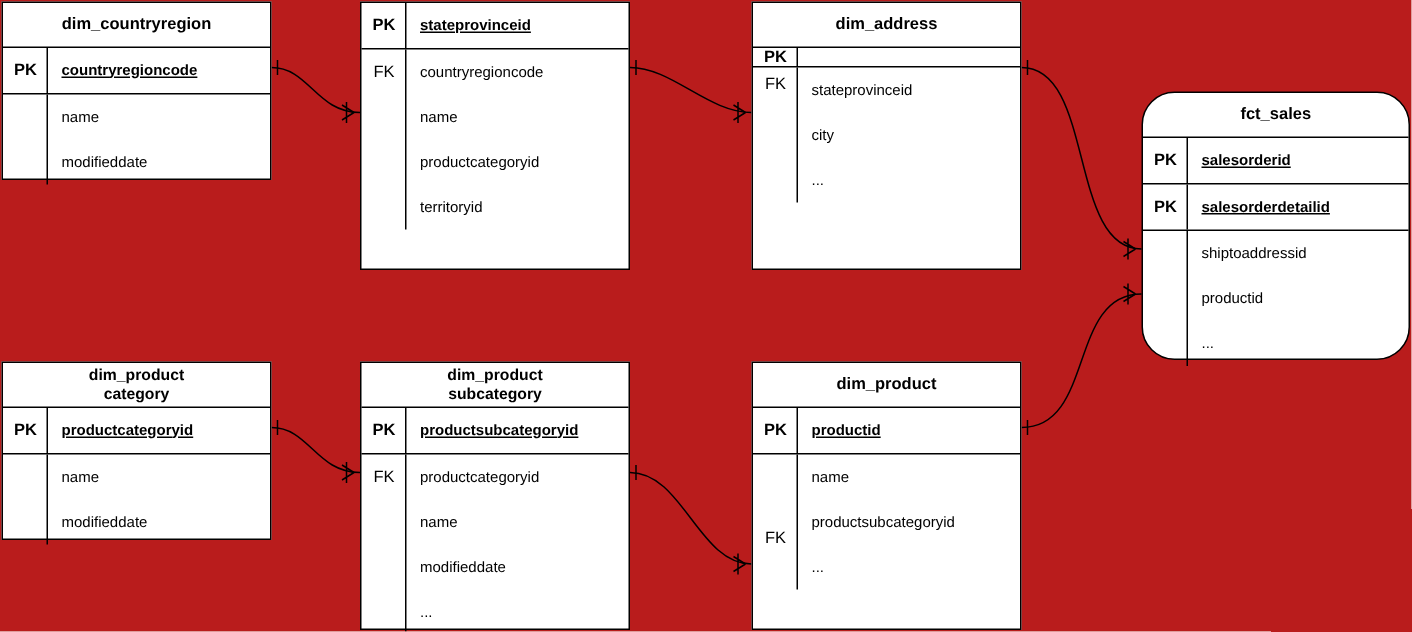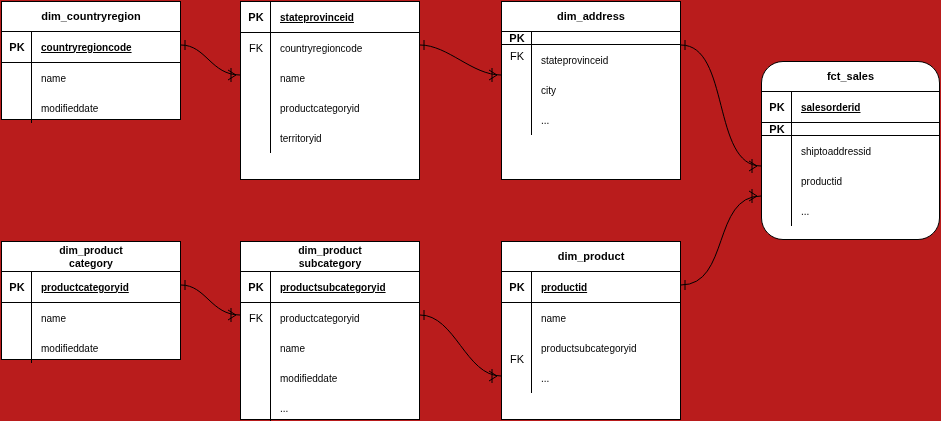--- a/index.html
+++ b/index.html
@@ -226,20 +226,23 @@
         <div class="key-cell">PK</div>
       </div>
       <div class="name-col">
         <div class="attr-name pk">salesorderid</div>
       </div>
     </div>
     <div class="group-split bordered">
       <div class="key-col">
         <div class="key-cell">PK</div>
       </div>
+      <div class="name-col">
+        <div class="attr-name pk">salesorderdetailid</div>
+      </div>
     </div>
     <div class="group-split bordered">
       <div class="key-col">
         <div class="key-cell fk"></div>
         <div class="key-cell fk"></div>
         <div class="key-cell fk"></div>
       </div>
       <div class="name-col">
         <div class="attr-name">shiptoaddressid</div>
         <div class="attr-name">productid</div>

